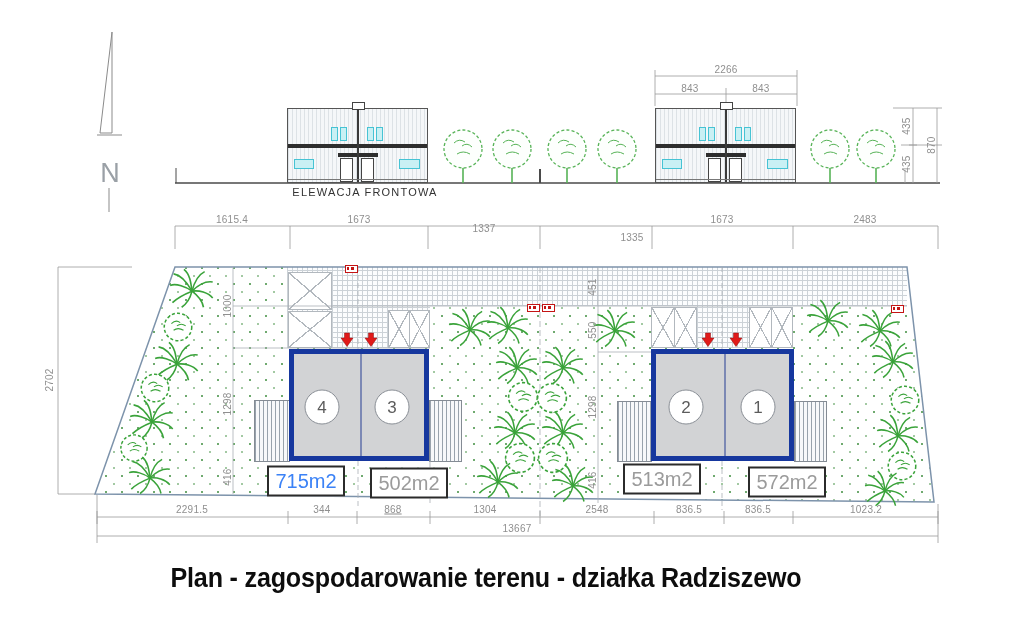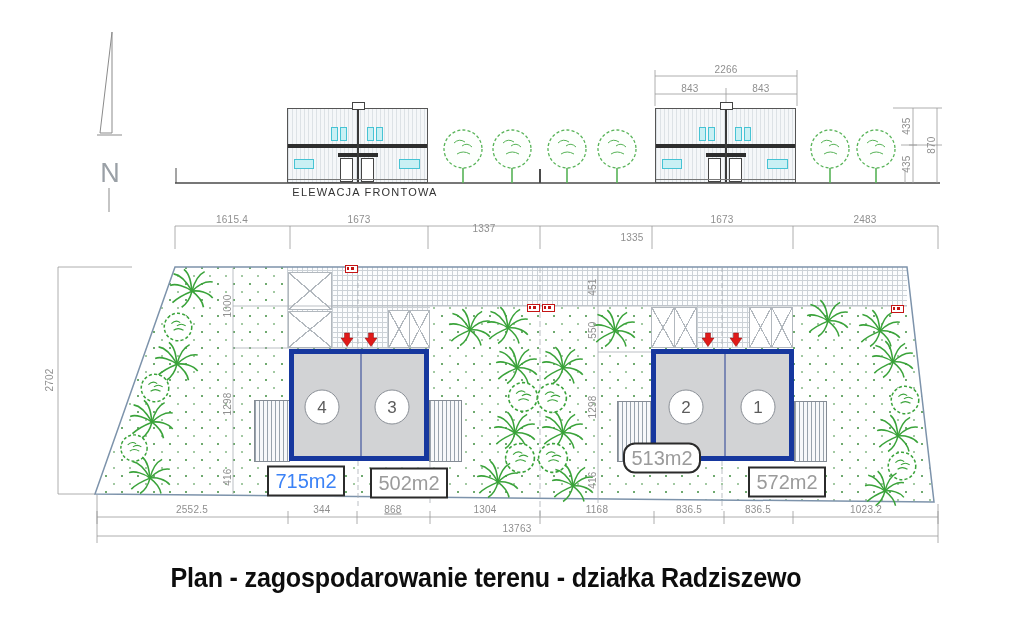--- a/index.html
+++ b/index.html
@@ -261,21 +261,21 @@
     </div>
   <div class="abs unit" style="left:686px;top:407px;">
       <span>2</span>
     </div>
   <div class="abs unit" style="left:758px;top:407px;">
       <span>1</span>
     </div>
 
   <div class="abs area-box dark" style="left:306px;top:481px;">715m2</div>
   <div class="abs area-box" style="left:409px;top:483px;">502m2</div>
-  <div class="abs area-box" style="left:662px;top:458px;border-radius:12px;">513m2</div>
+  <div class="abs area-box" style="left:662px;top:479px;">513m2</div>
   <div class="abs area-box" style="left:787px;top:482px;">572m2</div>
 
   <div class="abs rmark" style="left:345px;top:265px;"></div>
   <div class="abs rmark" style="left:527px;top:304px;"></div>
   <div class="abs rmark" style="left:542px;top:304px;"></div>
   <div class="abs rmark" style="left:891px;top:305px;"></div>
 
   <div class="abs elev" style="left:287px;">
     <div class="chimney"></div>
     <div class="wpair" style="left:43px;">
@@ -327,29 +327,29 @@
   <div class="abs dim rot" style="left:906px;top:164px;">435</div>
   <div class="abs dim rot" style="left:931px;top:145px;">870</div>
 
   <div class="abs dim" style="left:232px;top:219px;">1615.4</div>
   <div class="abs dim" style="left:359px;top:219px;">1673</div>
   <div class="abs dim" style="left:484px;top:228px;">1337</div>
   <div class="abs dim" style="left:596px;top:237px;margin-left:36px;">1335</div>
   <div class="abs dim" style="left:722px;top:219px;">1673</div>
   <div class="abs dim" style="left:865px;top:219px;">2483</div>
 
-  <div class="abs dim" style="left:192px;top:509px;">2552.5</div>
+  <div class="abs dim" style="left:192px;top:509px;">2291.5</div>
   <div class="abs dim" style="left:322px;top:509px;">344</div>
   <div class="abs dim" style="left:393px;top:509px;text-decoration:underline;">868</div>
   <div class="abs dim" style="left:485px;top:509px;">1304</div>
-  <div class="abs dim" style="left:597px;top:509px;">1168</div>
+  <div class="abs dim" style="left:597px;top:509px;">2548</div>
   <div class="abs dim" style="left:689px;top:509px;">836.5</div>
   <div class="abs dim" style="left:758px;top:509px;">836.5</div>
   <div class="abs dim" style="left:866px;top:509px;">1023.2</div>
-  <div class="abs dim" style="left:517px;top:528px;">13763</div>
+  <div class="abs dim" style="left:517px;top:528px;">13667</div>
 
   <div class="abs dim rot" style="left:49px;top:380px;">2702</div>
 
   <div class="abs dim rot" style="left:227px;top:306px;">1000</div>
   <div class="abs dim rot" style="left:227px;top:404px;">1298</div>
   <div class="abs dim rot" style="left:227px;top:477px;">416</div>
   <div class="abs dim rot" style="left:592px;top:287px;">451</div>
   <div class="abs dim rot" style="left:592px;top:330px;">550</div>
   <div class="abs dim rot" style="left:592px;top:407px;">1298</div>
   <div class="abs dim rot" style="left:592px;top:480px;">416</div>

